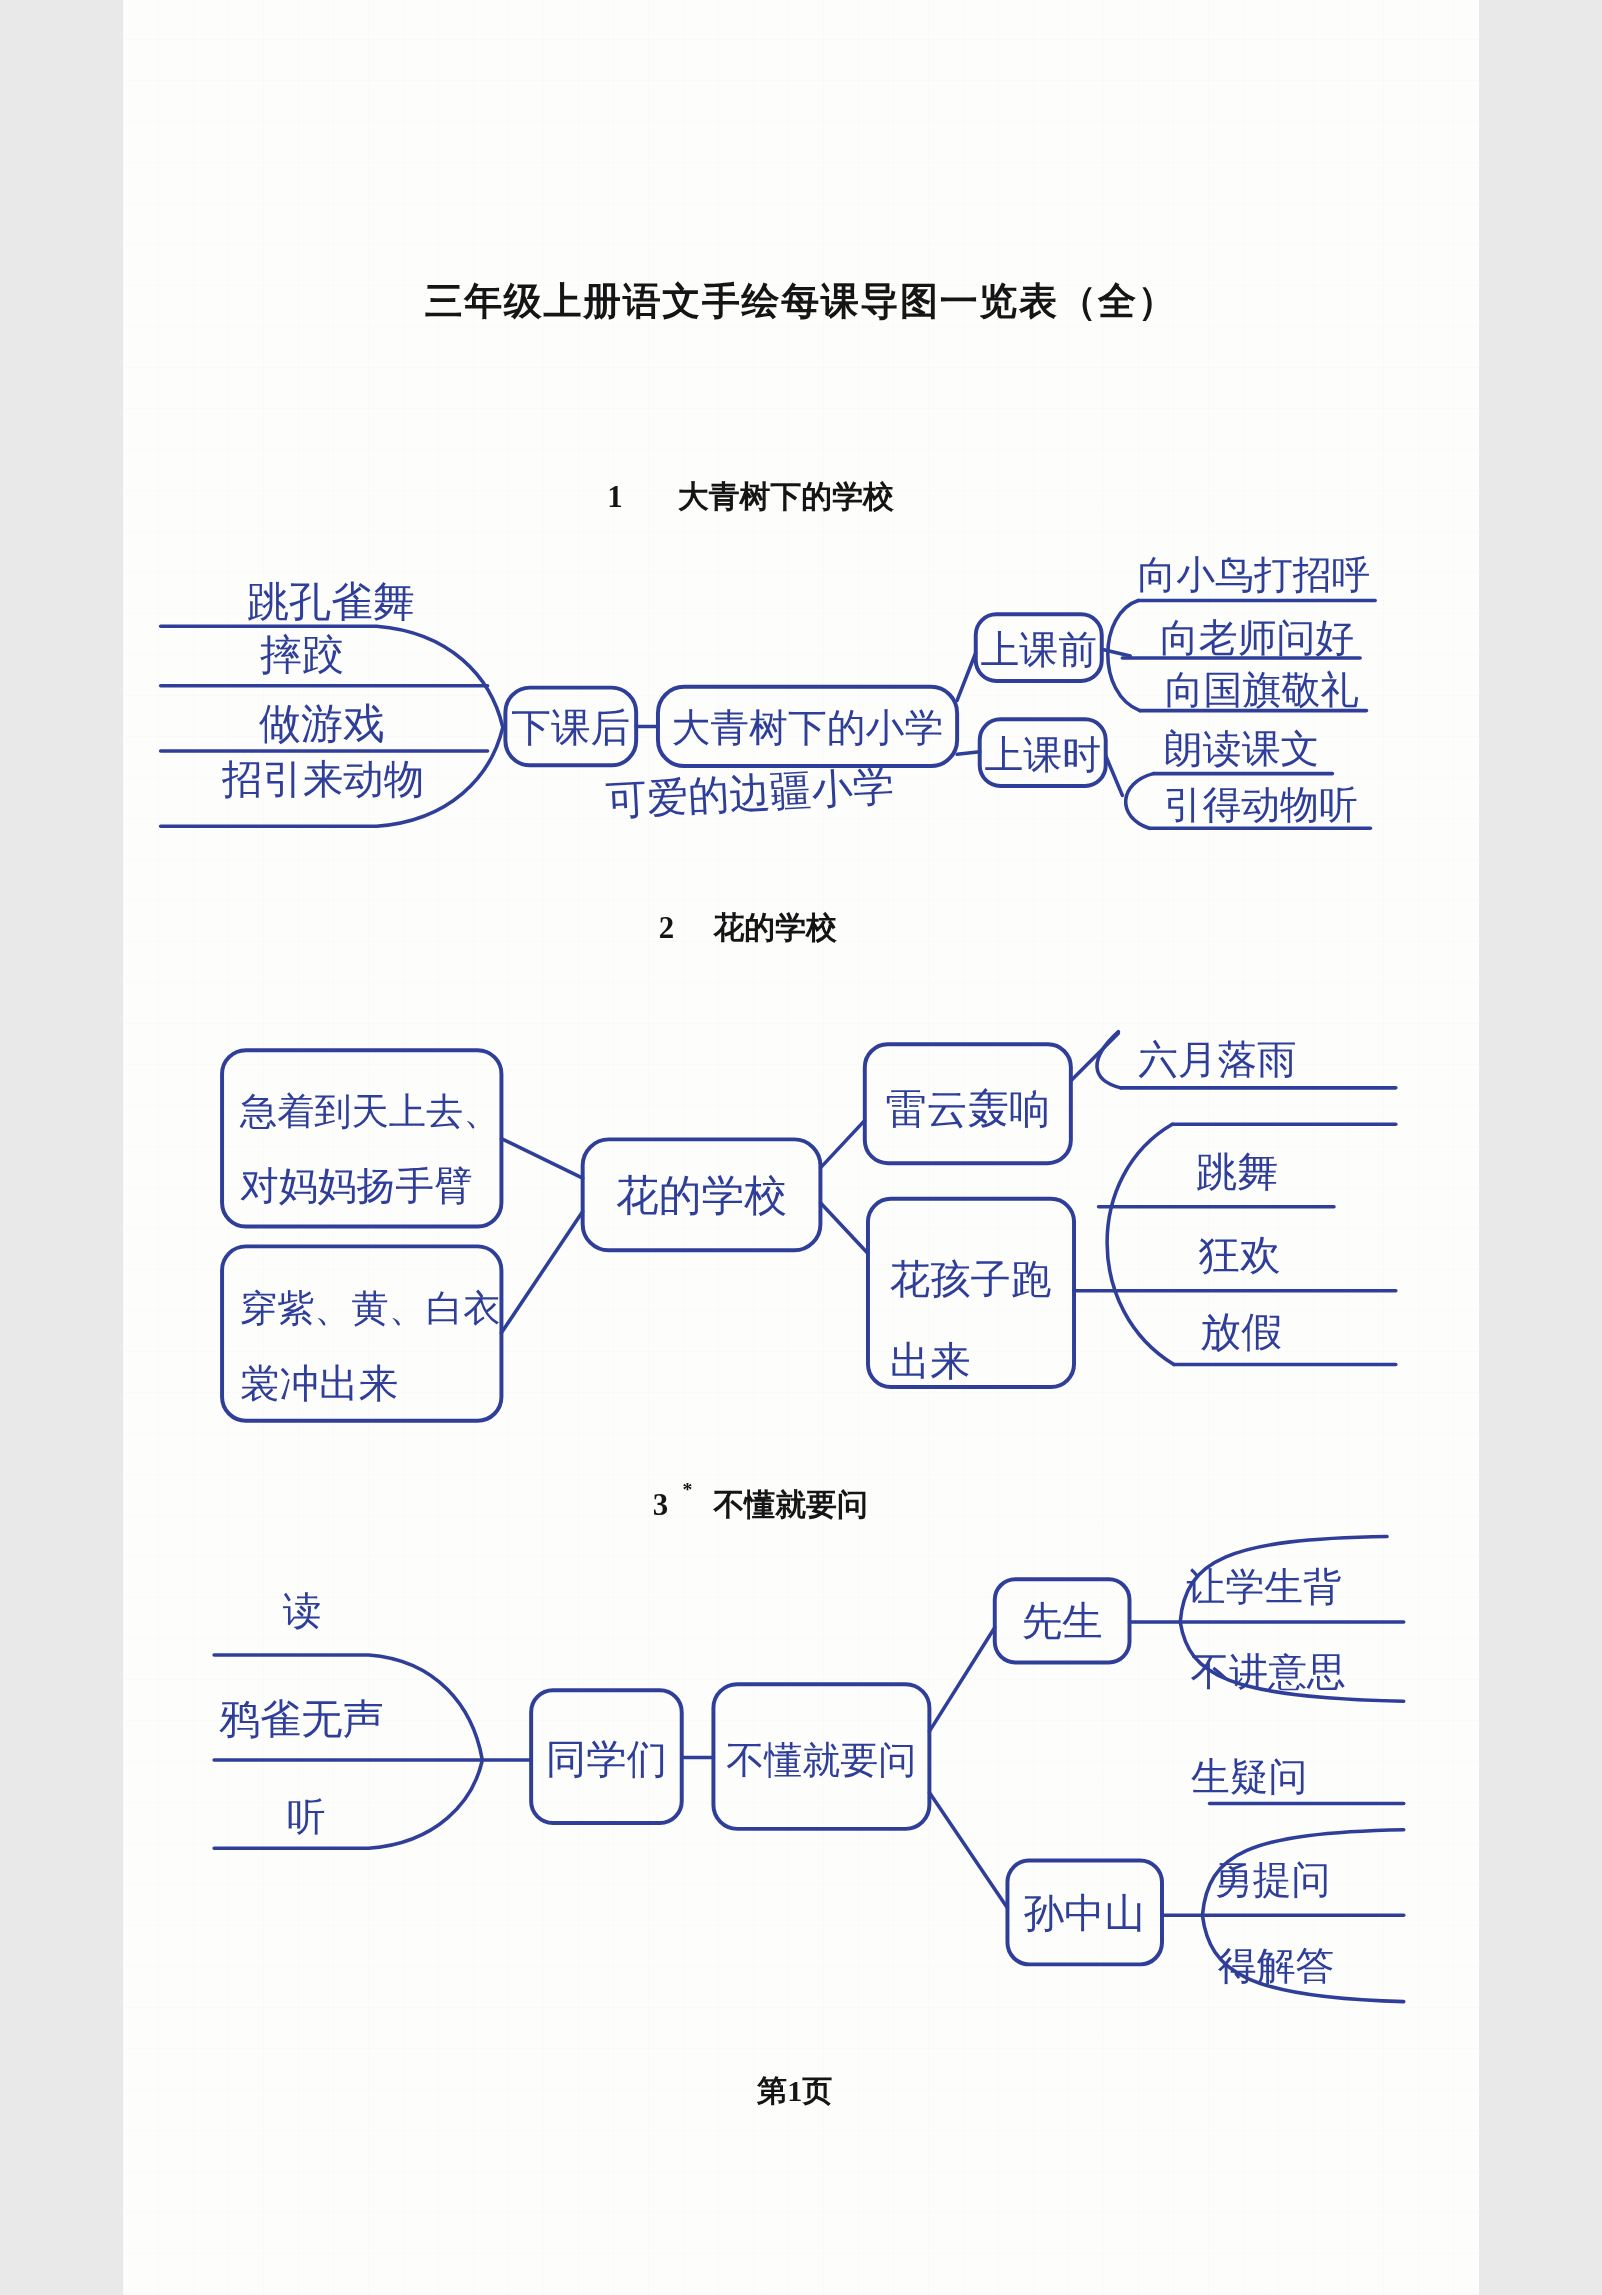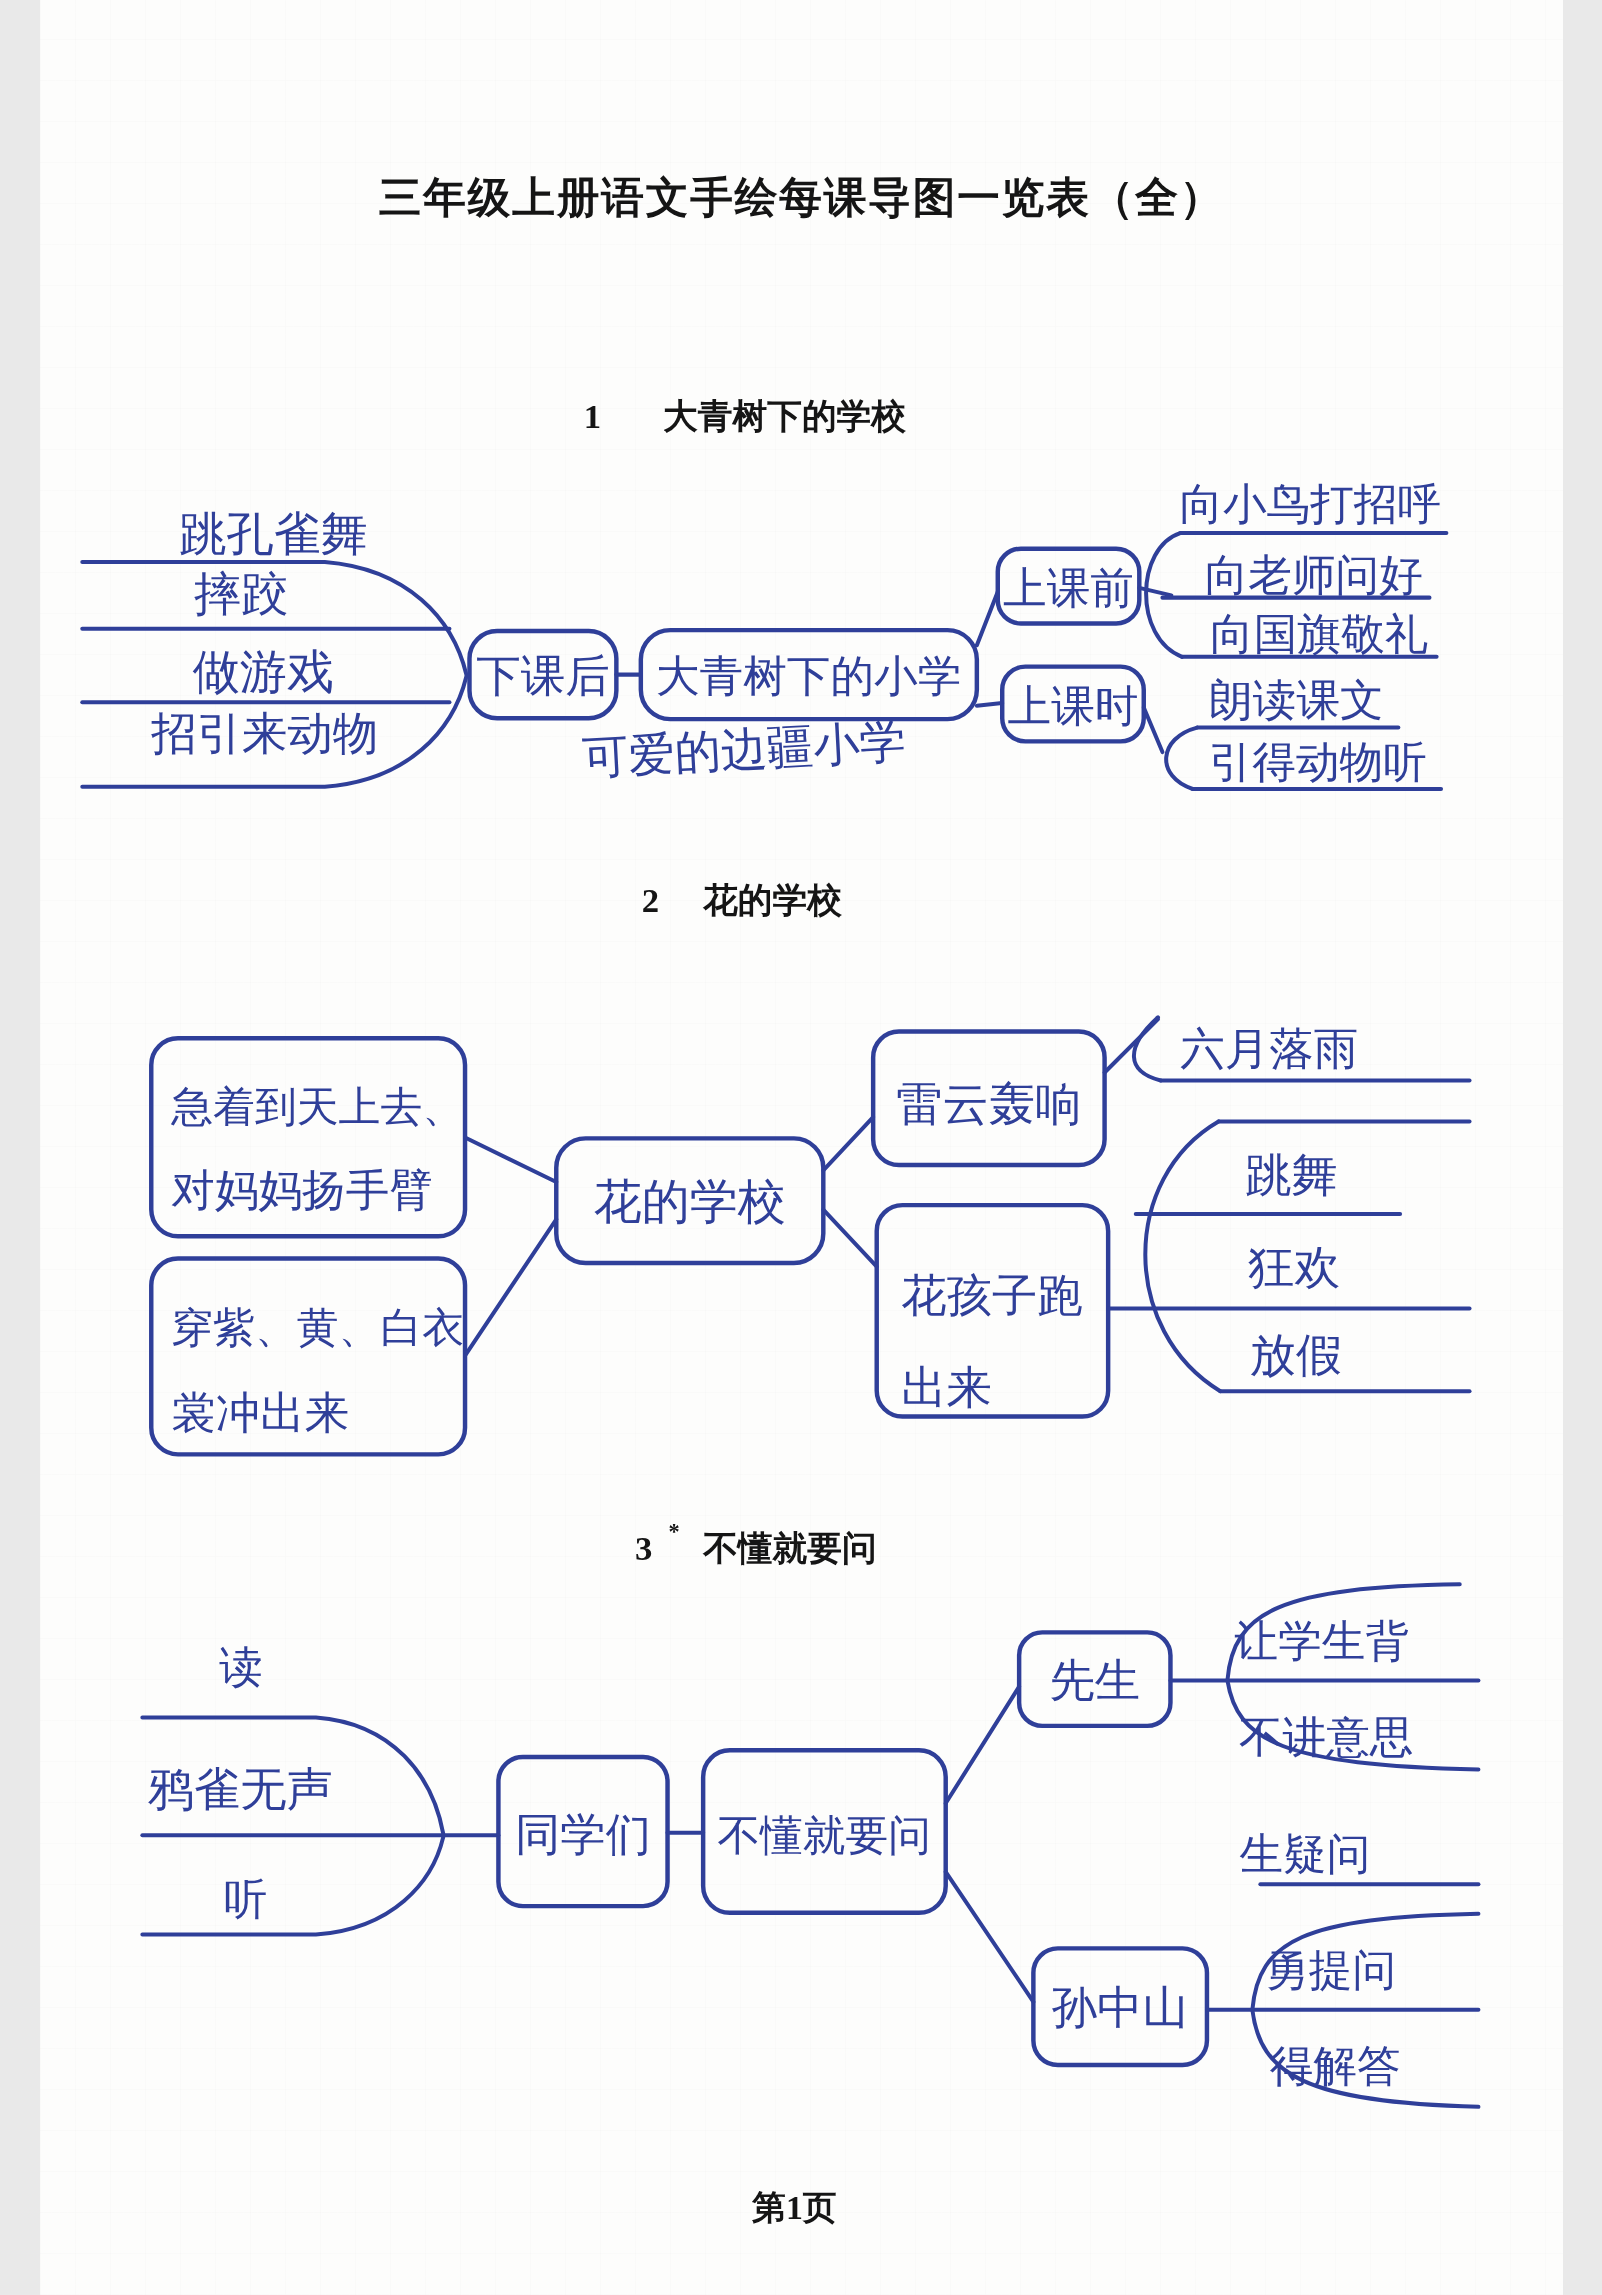--- a/index.html
+++ b/index.html
@@ -3,21 +3,21 @@
 <meta charset="utf-8">
 <style>
   :root{
     --ink:#2f3f99;
     --heading:#151515;
     --paper:#fdfdfc;
   }
   html,body{margin:0;padding:0;background:#e9e9e9;}
   .page{
     position:relative;
-    width:1523px;height:2295px;
+    width:1356px;height:2295px;
     margin:0 auto;
     background:
       repeating-linear-gradient(90deg, rgba(0,0,0,0.012) 0 0.9px, rgba(0,0,0,0) 0.9px 35px),
       repeating-linear-gradient(0deg, rgba(0,0,0,0.01) 0 0.9px, rgba(0,0,0,0) 0.9px 41px),
       var(--paper);
     font-family:"DejaVu Sans",sans-serif;
     overflow:hidden;
   }
   svg{display:block;width:100%;height:100%;}
   .stroke{fill:none;stroke:var(--ink);stroke-width:9;stroke-linecap:round;}

